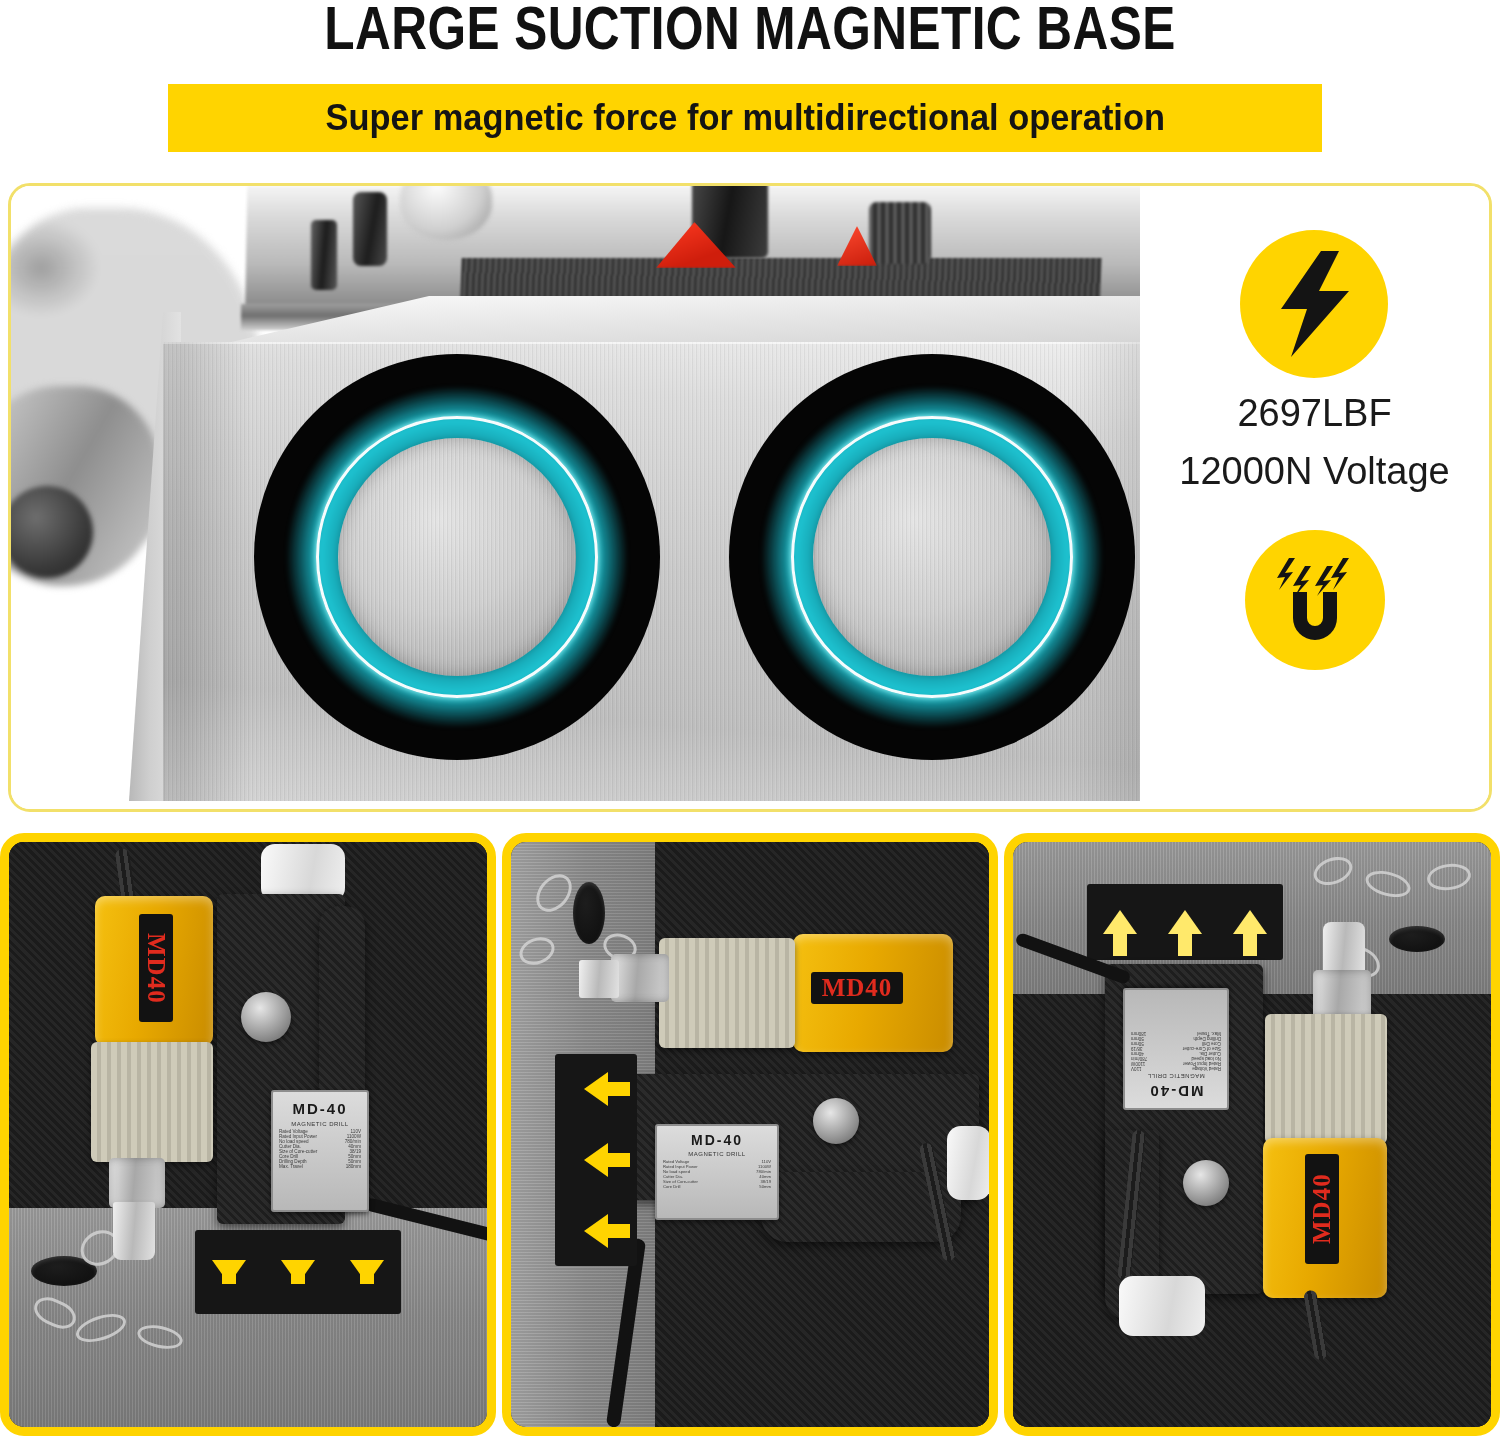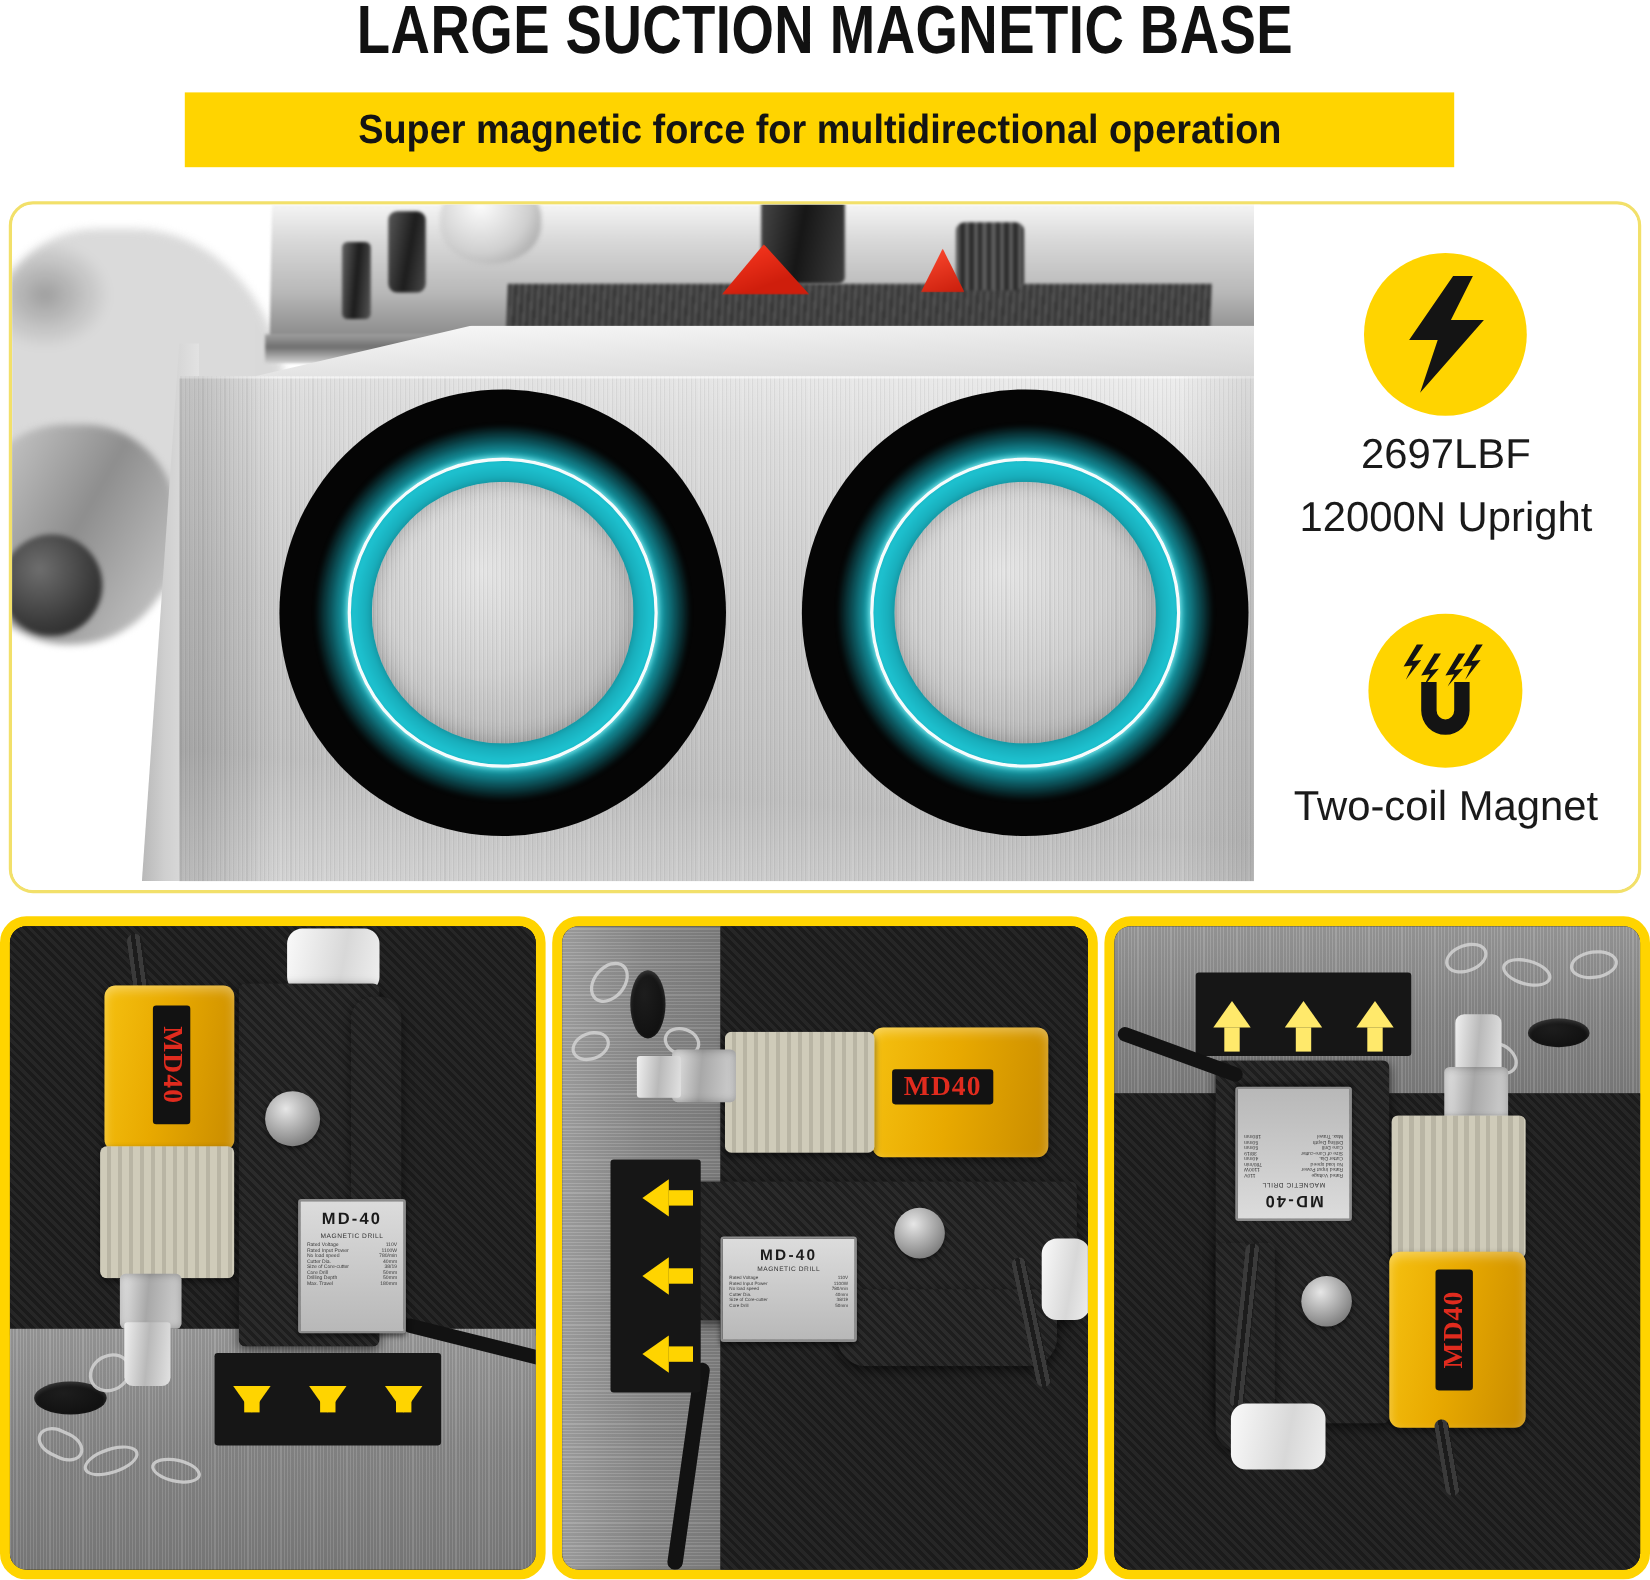--- a/index.html
+++ b/index.html
@@ -161,21 +161,21 @@
     background:
       repeating-linear-gradient(90deg,rgba(255,255,255,.14) 0 1px,rgba(0,0,0,.06) 1px 2px,transparent 2px 4px),
       radial-gradient(circle at 42% 34%,#e4e4e4 0%,#cfcfcf 45%,#b4b4b4 78%,#a3a3a3 100%);
     box-shadow:inset 0 0 18px rgba(0,0,0,.22);
   }
 
   
   .badges{
     position:absolute; right:0px; top:0; width:349px; height:623px;
     display:flex; flex-direction:column; align-items:center;
-    padding-top:44px; background:#fff;gap:28px;
+    padding-top:44px; background:#fff;
   }
   .badge-group{ display:flex; flex-direction:column; align-items:center; }
   .badge-group.second{ margin-top:36px; }
   .circle{
     width:148px; height:148px; border-radius:50%; background:#FFD400;
     display:flex; align-items:center; justify-content:center; position:relative;
   }
   .circle.small{ width:140px; height:140px; }
   .cap{
     margin-top:12px; text-align:center; color:#1a1a1a;
@@ -308,34 +308,33 @@
 
   <div class="badges">
 
     <div class="badge-group">
       <div class="circle">
         <svg width="86" height="110" viewBox="0 0 86 110">
           <polygon points="50,2 10,60 36,60 20,108 78,42 48,42 68,2" fill="#141414"></polygon>
         </svg>
       </div>
       <div class="cap">2697LBF</div>
-      <div class="cap two">12000N Upright</div>
+      <div class="cap two">12000N Voltage</div>
     </div>
 
     <div class="badge-group second">
       <div class="circle small">
         <svg width="112" height="112" viewBox="0 0 112 112">
           <path d="M34 48 L34 74 A22 22 0 0 0 78 74 L78 48 L64 48 L64 74 A8 8 0 0 1 48 74 L48 48 Z" fill="#141414"></path>
           <polygon points="30,14 18,34 26,33 20,46 34,28 26,29 36,14" fill="#141414"></polygon>
           <polygon points="46,22 34,42 42,41 36,52 50,36 42,37 52,22" fill="#141414"></polygon>
           <polygon points="84,14 72,34 80,33 74,46 88,28 80,29 90,14" fill="#141414"></polygon>
           <polygon points="68,22 56,42 64,41 58,52 72,36 64,37 74,22" fill="#141414"></polygon>
         </svg>
       </div>
-      <div class="cap">Two-coil Magnet</div>
     </div>
 
   </div>
 </div>
 
 <div class="panels">
 
   <div class="panel">
     <div class="scene">
       <div class="wall-dark" style="left:0;top:0;width:479px;height:372px;"></div>

